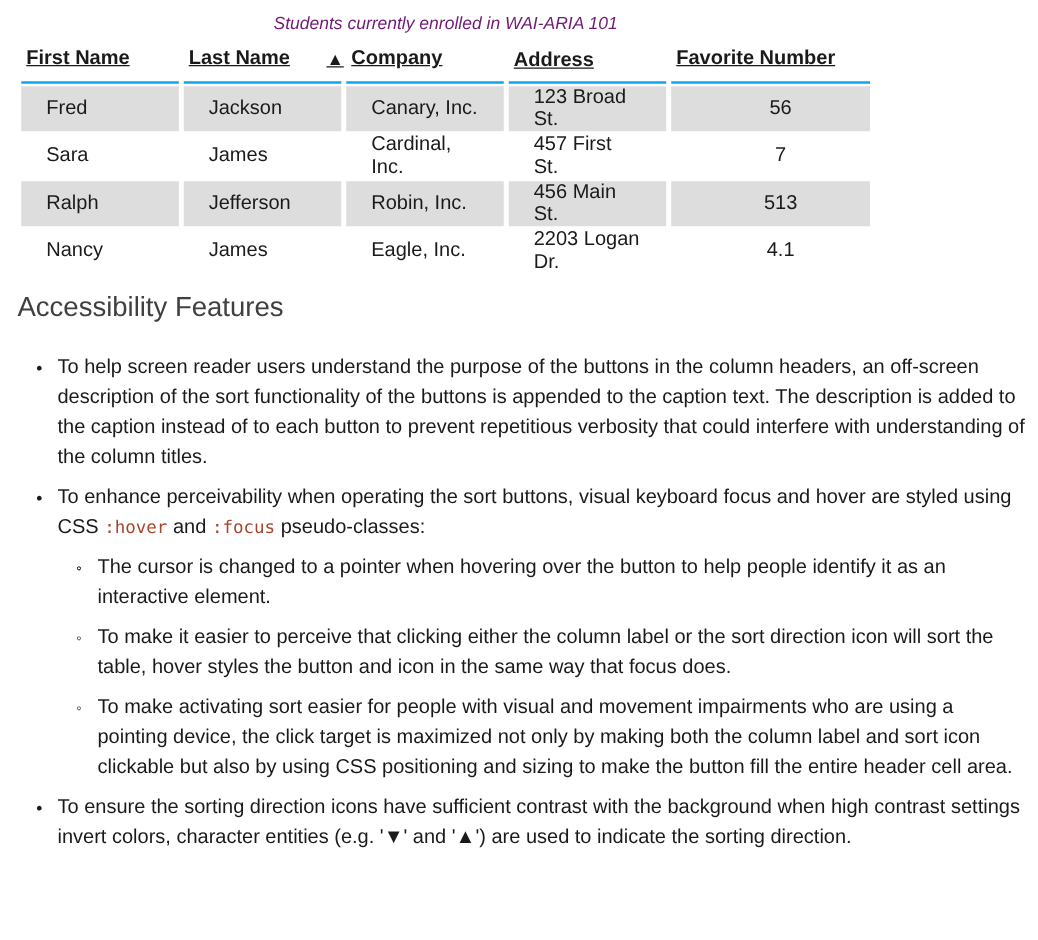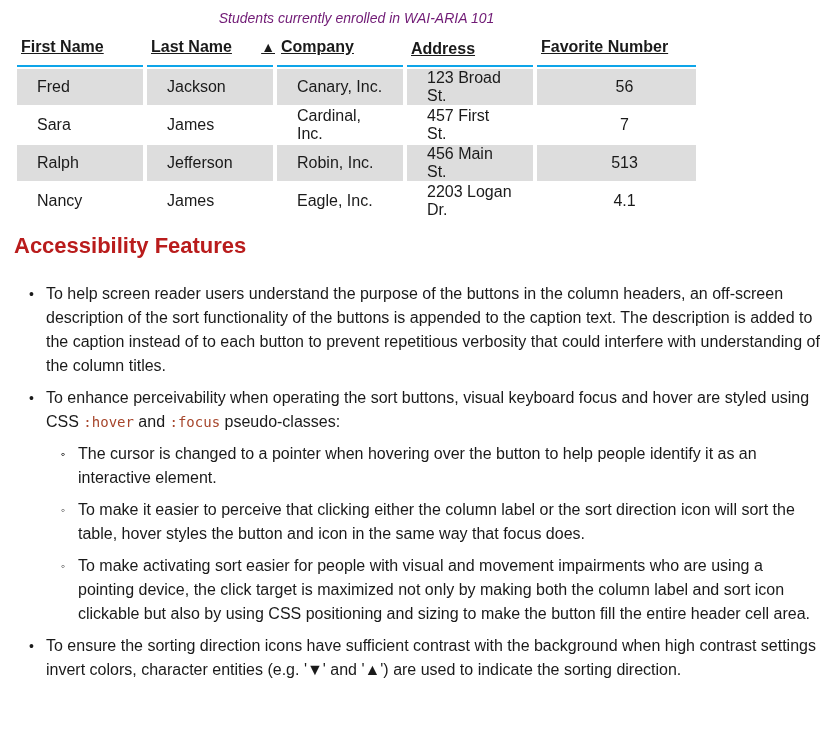--- a/index.html
+++ b/index.html
@@ -70,23 +70,23 @@
     .c2 { width: 126px; }
     .c3 { width: 126px; }
     .c4 { width: 126px; }
     .c5 { width: 159px; }
 
     h2 {
       position: absolute;
       left: 14px;
       top: 231px;
       margin: 0;
-      font-weight: bold;
+      font-weight: normal;
       font-size: 22px;
-      color: #b91c1c;
+      color: #404040;
       line-height: 30px;
     }
     .features {
       position: absolute;
       left: 0;
       top: 282px;
       width: 830px;
     }
     ul.l1 {
       margin: 0;

